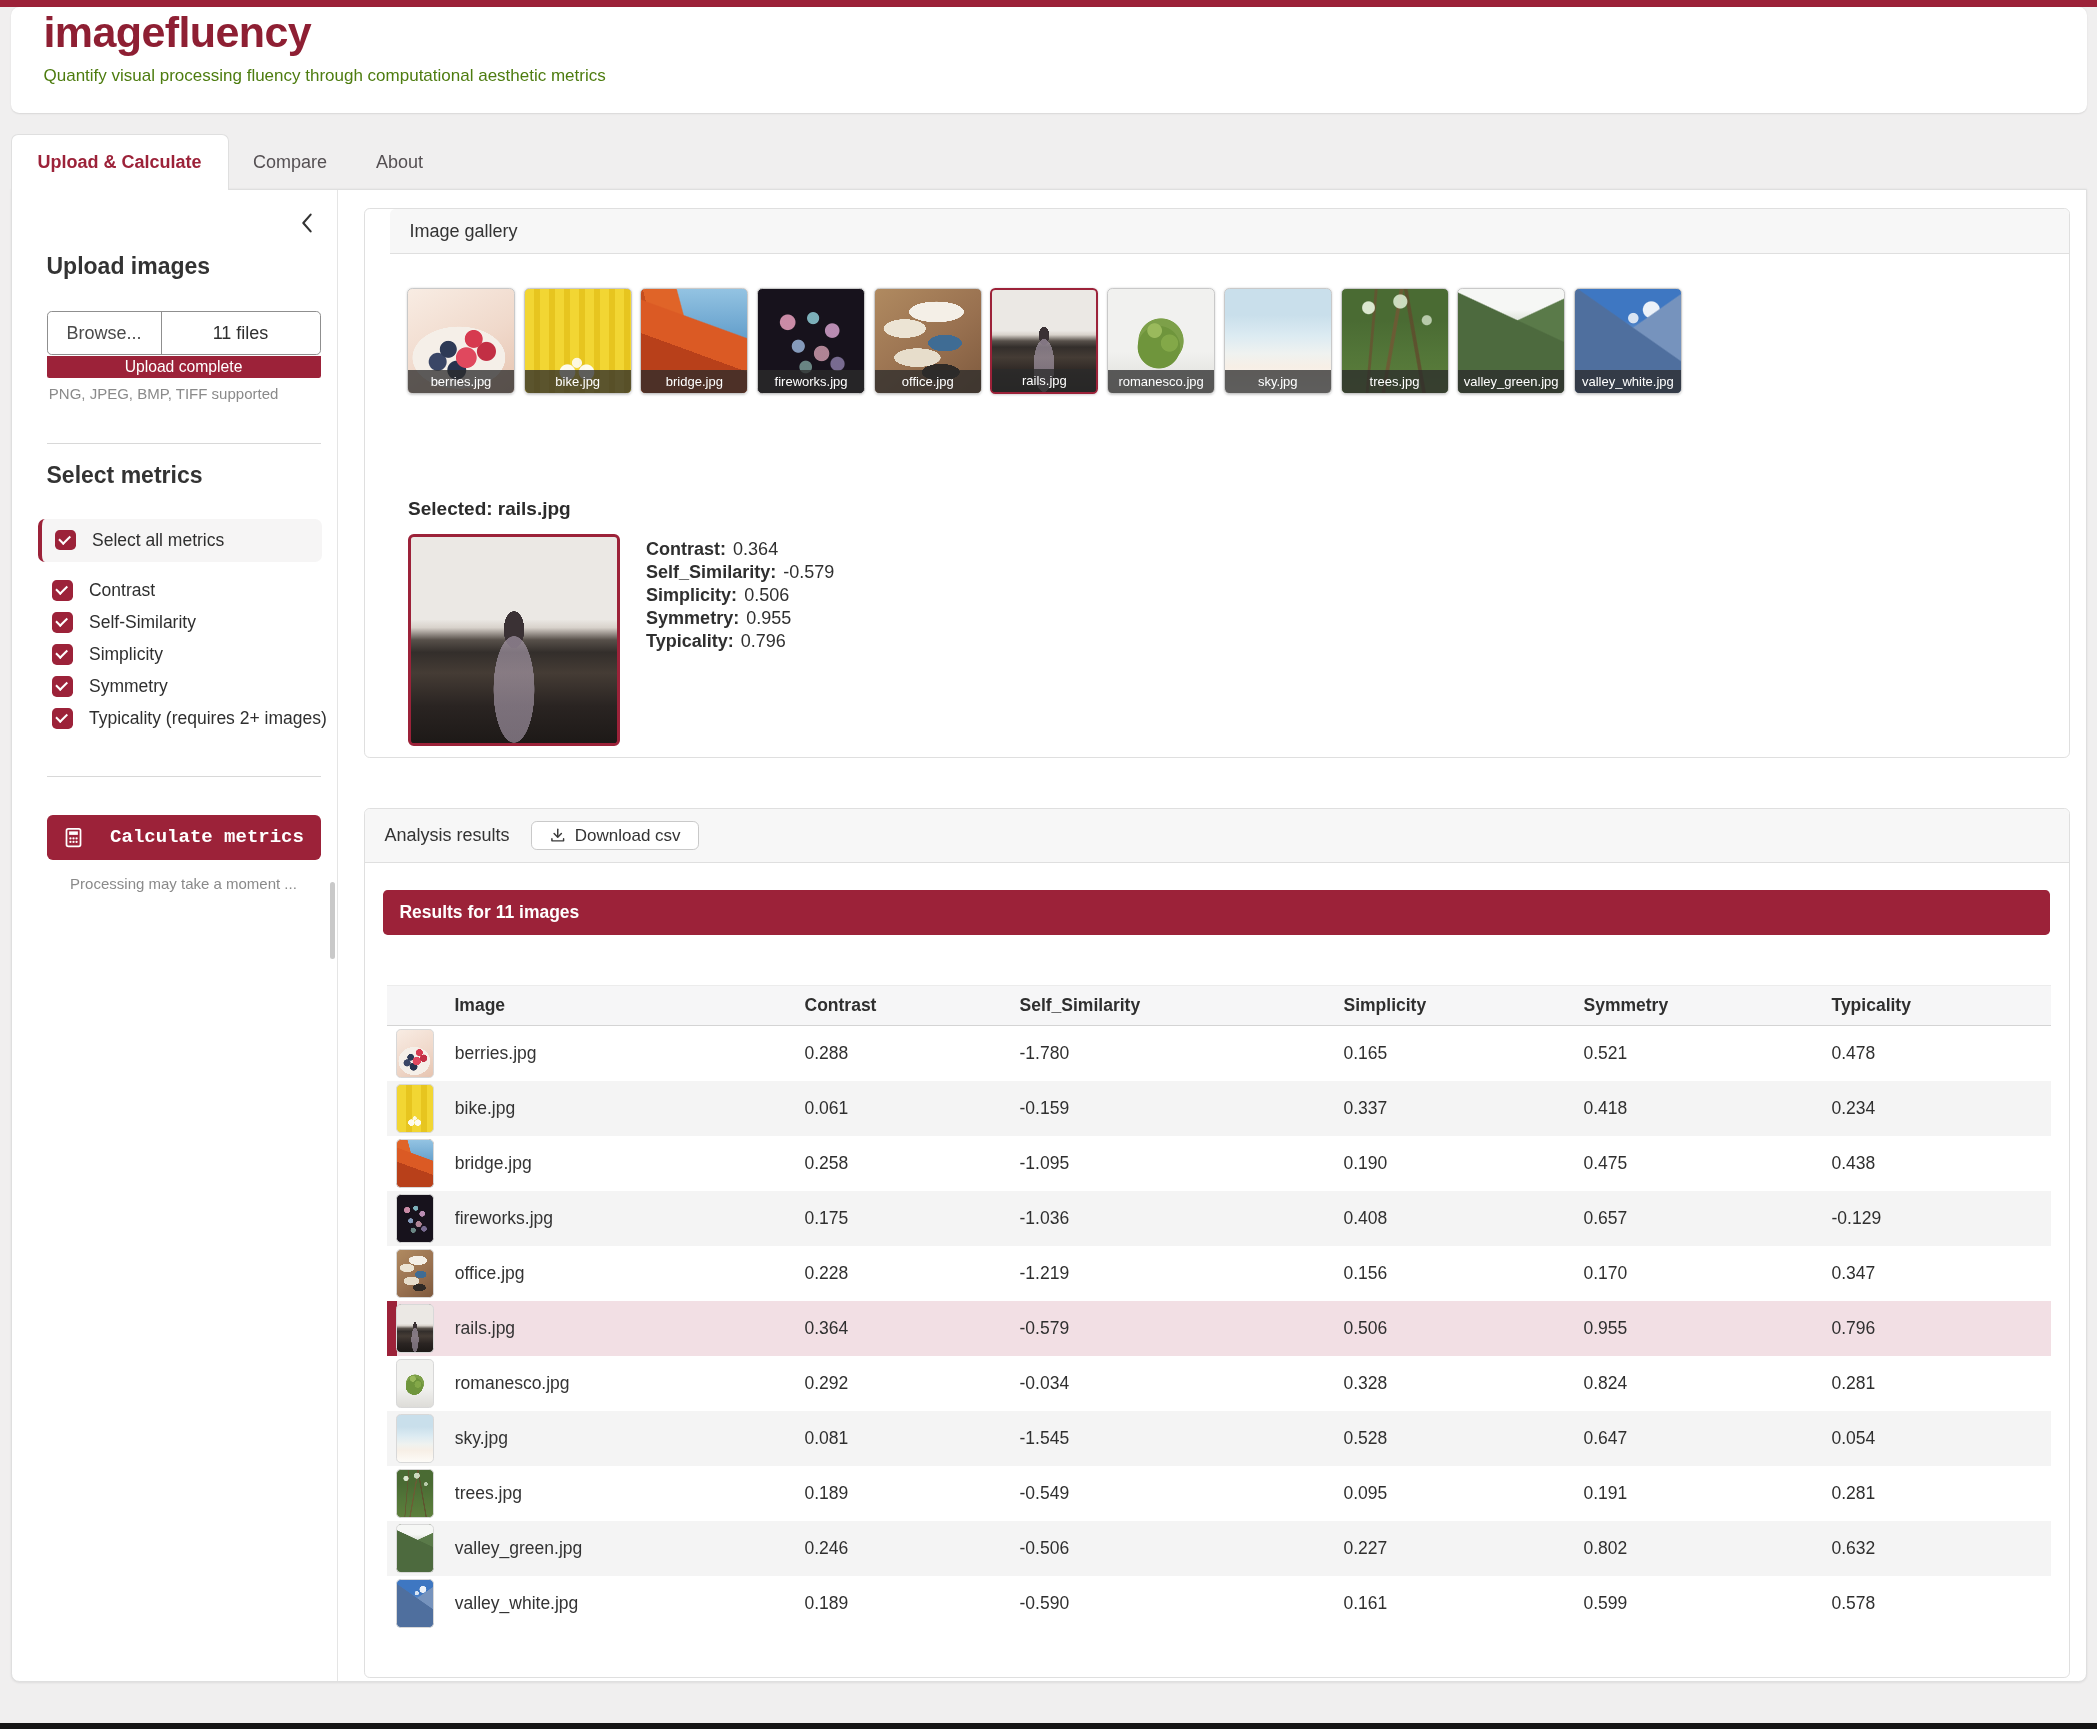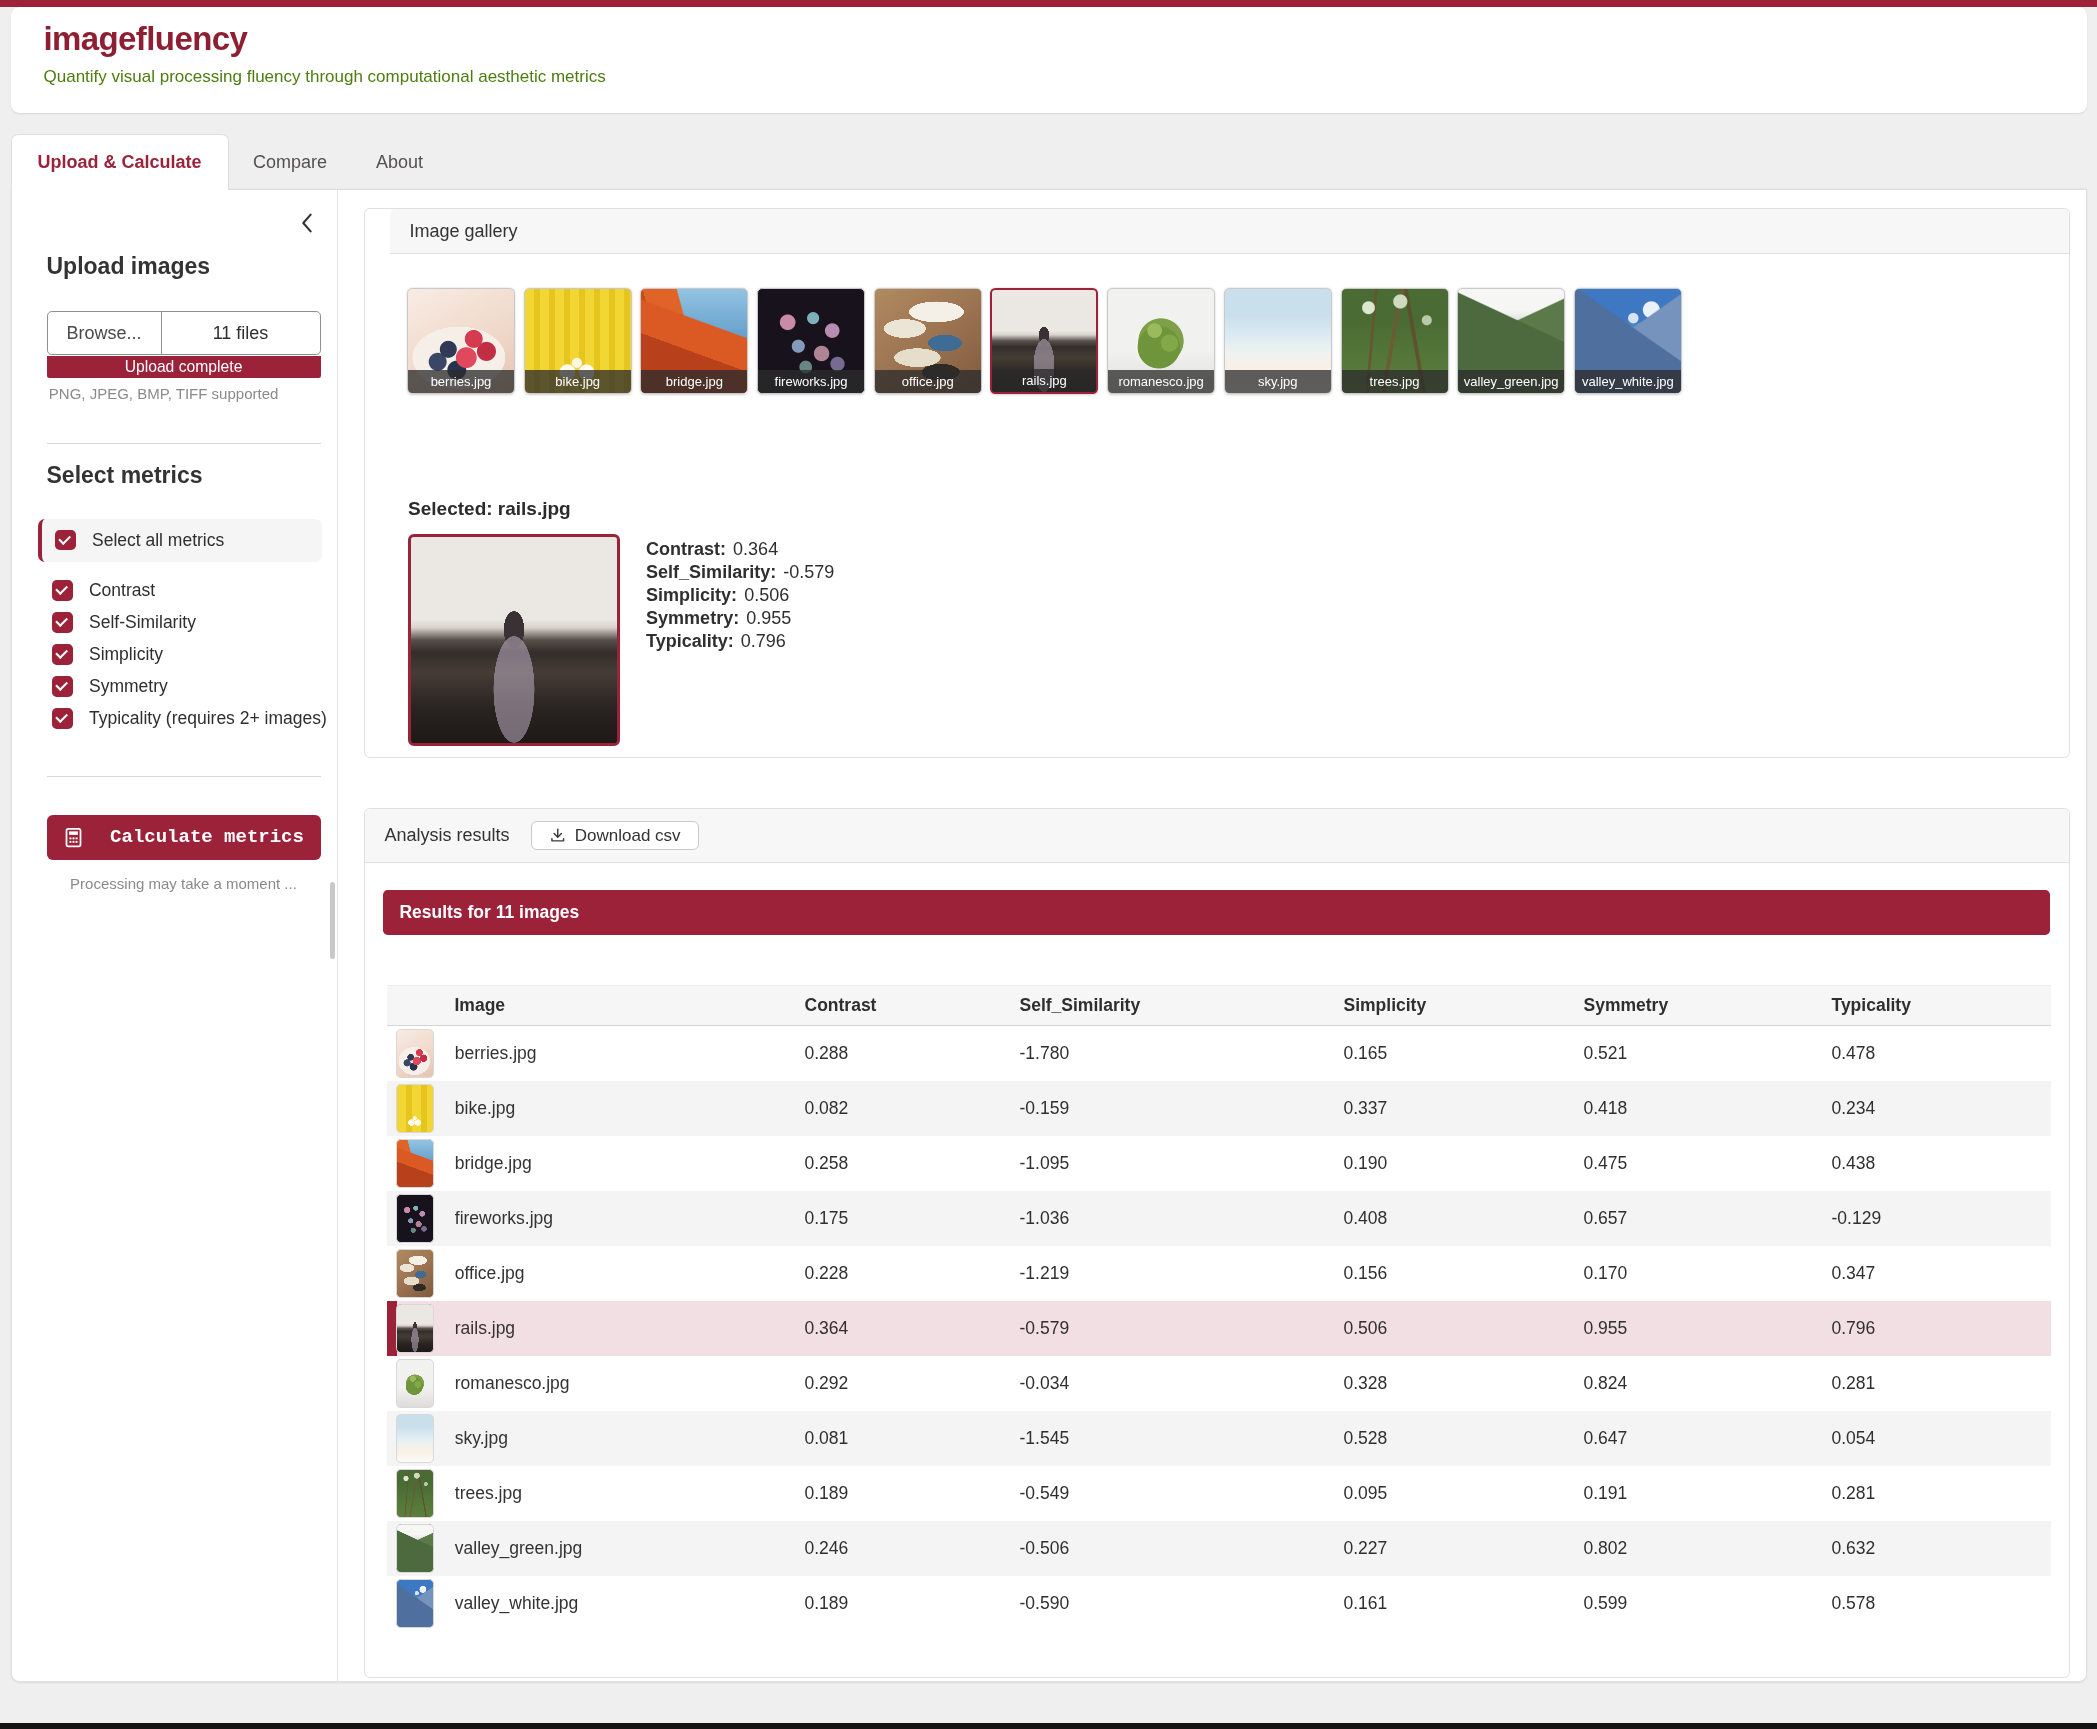--- a/index.html
+++ b/index.html
@@ -19,21 +19,21 @@
   }
   
   .topbar{position:absolute;left:0;top:0;width:2097px;height:7px;background:var(--accent);}
   .bottombar{position:absolute;left:0;bottom:0;width:2097px;height:5.8px;background:#151515;}
 
   
   .header-card{
     position:absolute;left:10.5px;top:7px;width:2076px;height:106px;
     background:#fff;border-radius:8.2px;box-shadow:0 0.6px 1.7px rgba(0,0,0,.10);
   }
-  .app-title{margin:13px 0 0 33px;font-size:33px;font-weight:600;color:#8E1F33;letter-spacing:-0.6px;}
+  .app-title{margin:1px 0 0 33px;font-size:43px;font-weight:600;color:#8E1F33;letter-spacing:-0.6px;}
   .app-subtitle{margin:9.3px 0 0 33px;font-size:17px;color:#4d7c0f;}
 
   
   .tabs{position:absolute;left:10.5px;top:134px;display:flex;align-items:flex-end;height:56px;z-index:3;}
   .tab{height:56px;display:flex;align-items:center;padding:0 24.5px;font-size:18px;color:#555053;cursor:pointer;}
   .tab.active{
     background:#fff;border:1.2px solid var(--border);border-bottom:none;
     border-radius:7px 7px 0 0;color:var(--accent);font-weight:700;padding:8px 26px;
   }
 
@@ -390,21 +390,21 @@
     <td>0.521</td>
     <td>0.478</td>
   </tr>
           <tr>
     <td>
               <div class="cell-img">
       <span class="rthumb img-bike"></span>
       <span class="fname">bike.jpg</span>
     </div>
             </td>
-    <td>0.082</td>
+    <td>0.061</td>
     <td>-0.159</td>
     <td>0.337</td>
     <td>0.418</td>
     <td>0.234</td>
   </tr>
           <tr>
     <td>
               <div class="cell-img">
       <span class="rthumb img-bridge"></span>
       <span class="fname">bridge.jpg</span>

